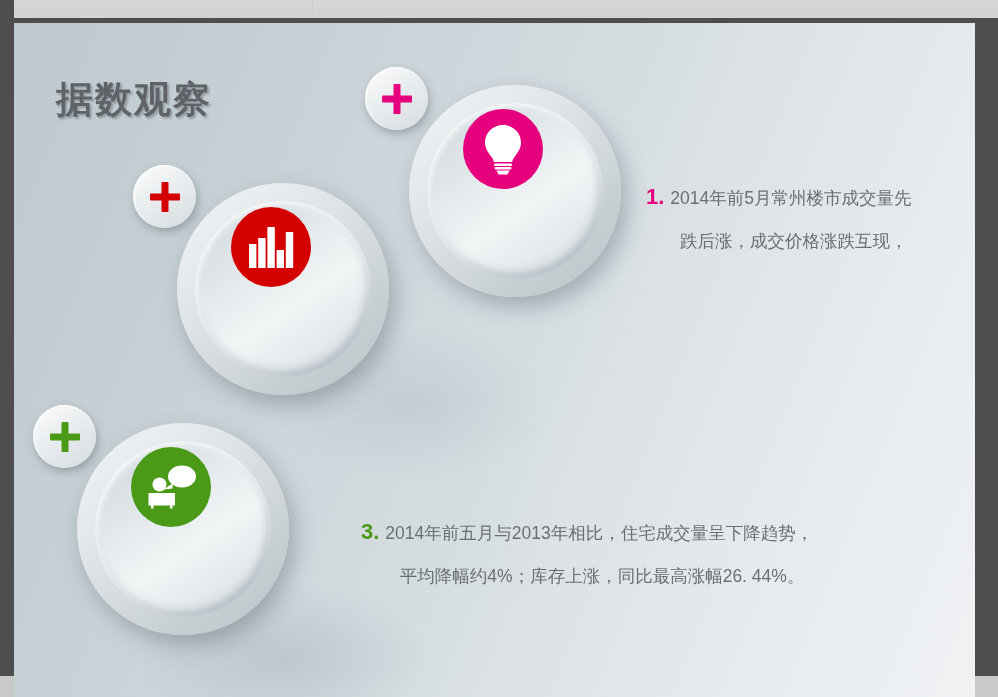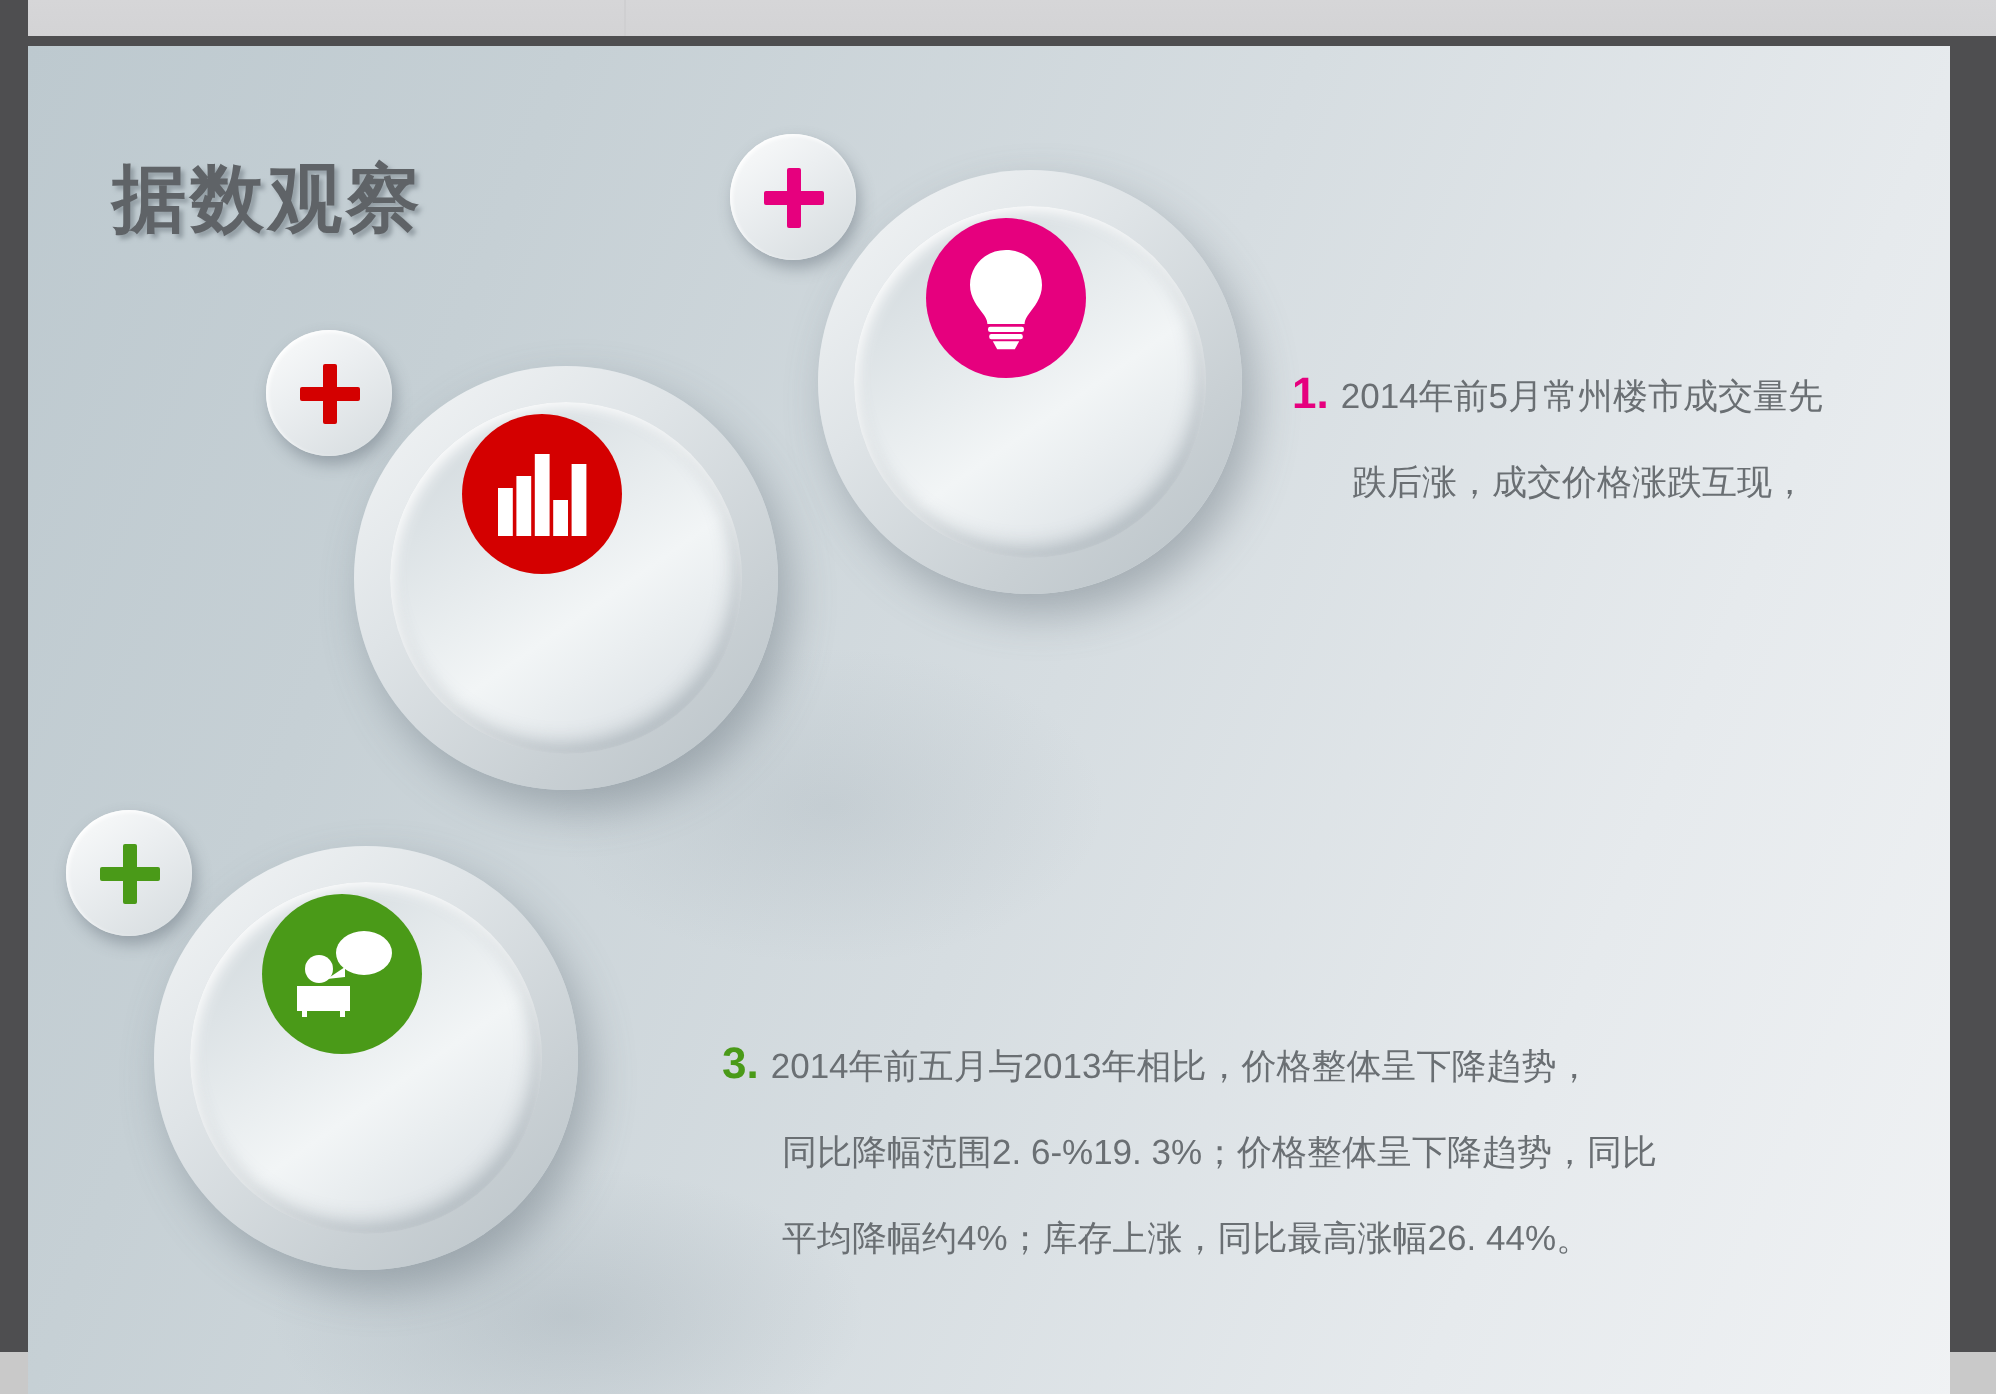--- a/index.html
+++ b/index.html
@@ -176,20 +176,21 @@
     line-height: 43px;
     white-space: nowrap;
   }
   .bullet .num {
     font-weight: bold;
     font-size: 22px;
     margin-right: 6px;
   }
   .bullet .line {
     display: block;
+    text-align: center;
   }
   .bullet .line.indent {
     padding-left: 30px;
   }
 
   #bullet-1 { left: 632px; top: 152px; }
   #bullet-2 { left: 492px; top: 325px; }
   #bullet-3 { left: 347px; top: 487px; }
 </style>
 </head>
@@ -259,19 +260,18 @@
       </div>
     </div>
 
     <div class="bullet" id="bullet-1">
       <span class="line"><span class="num" style="color:#e6007e;">1.</span><span>2014年前5月常州楼市成交量先</span></span>
       <span class="line indent">跌后涨，成交价格涨跌互现，</span>
     </div>
 
 
     <div class="bullet" id="bullet-3">
-      <span class="line"><span class="num" style="color:#4a9a18;">3.</span><span>2014年前五月与2013年相比，价格整体呈下降趋势，</span></span>
-      <span class="line indent">同比降幅范围2. 6-%19. 3%；价格整体呈下降趋势，同比</span>
+      <span class="line"><span class="num" style="color:#4a9a18;">3.</span><span>2014年前五月与2013年相比，住宅成交量呈下降趋势，</span></span>
       <span class="line indent">平均降幅约4%；库存上涨，同比最高涨幅26. 44%。</span>
     </div>
 
   </div>
 </div>
 
 </body></html>

